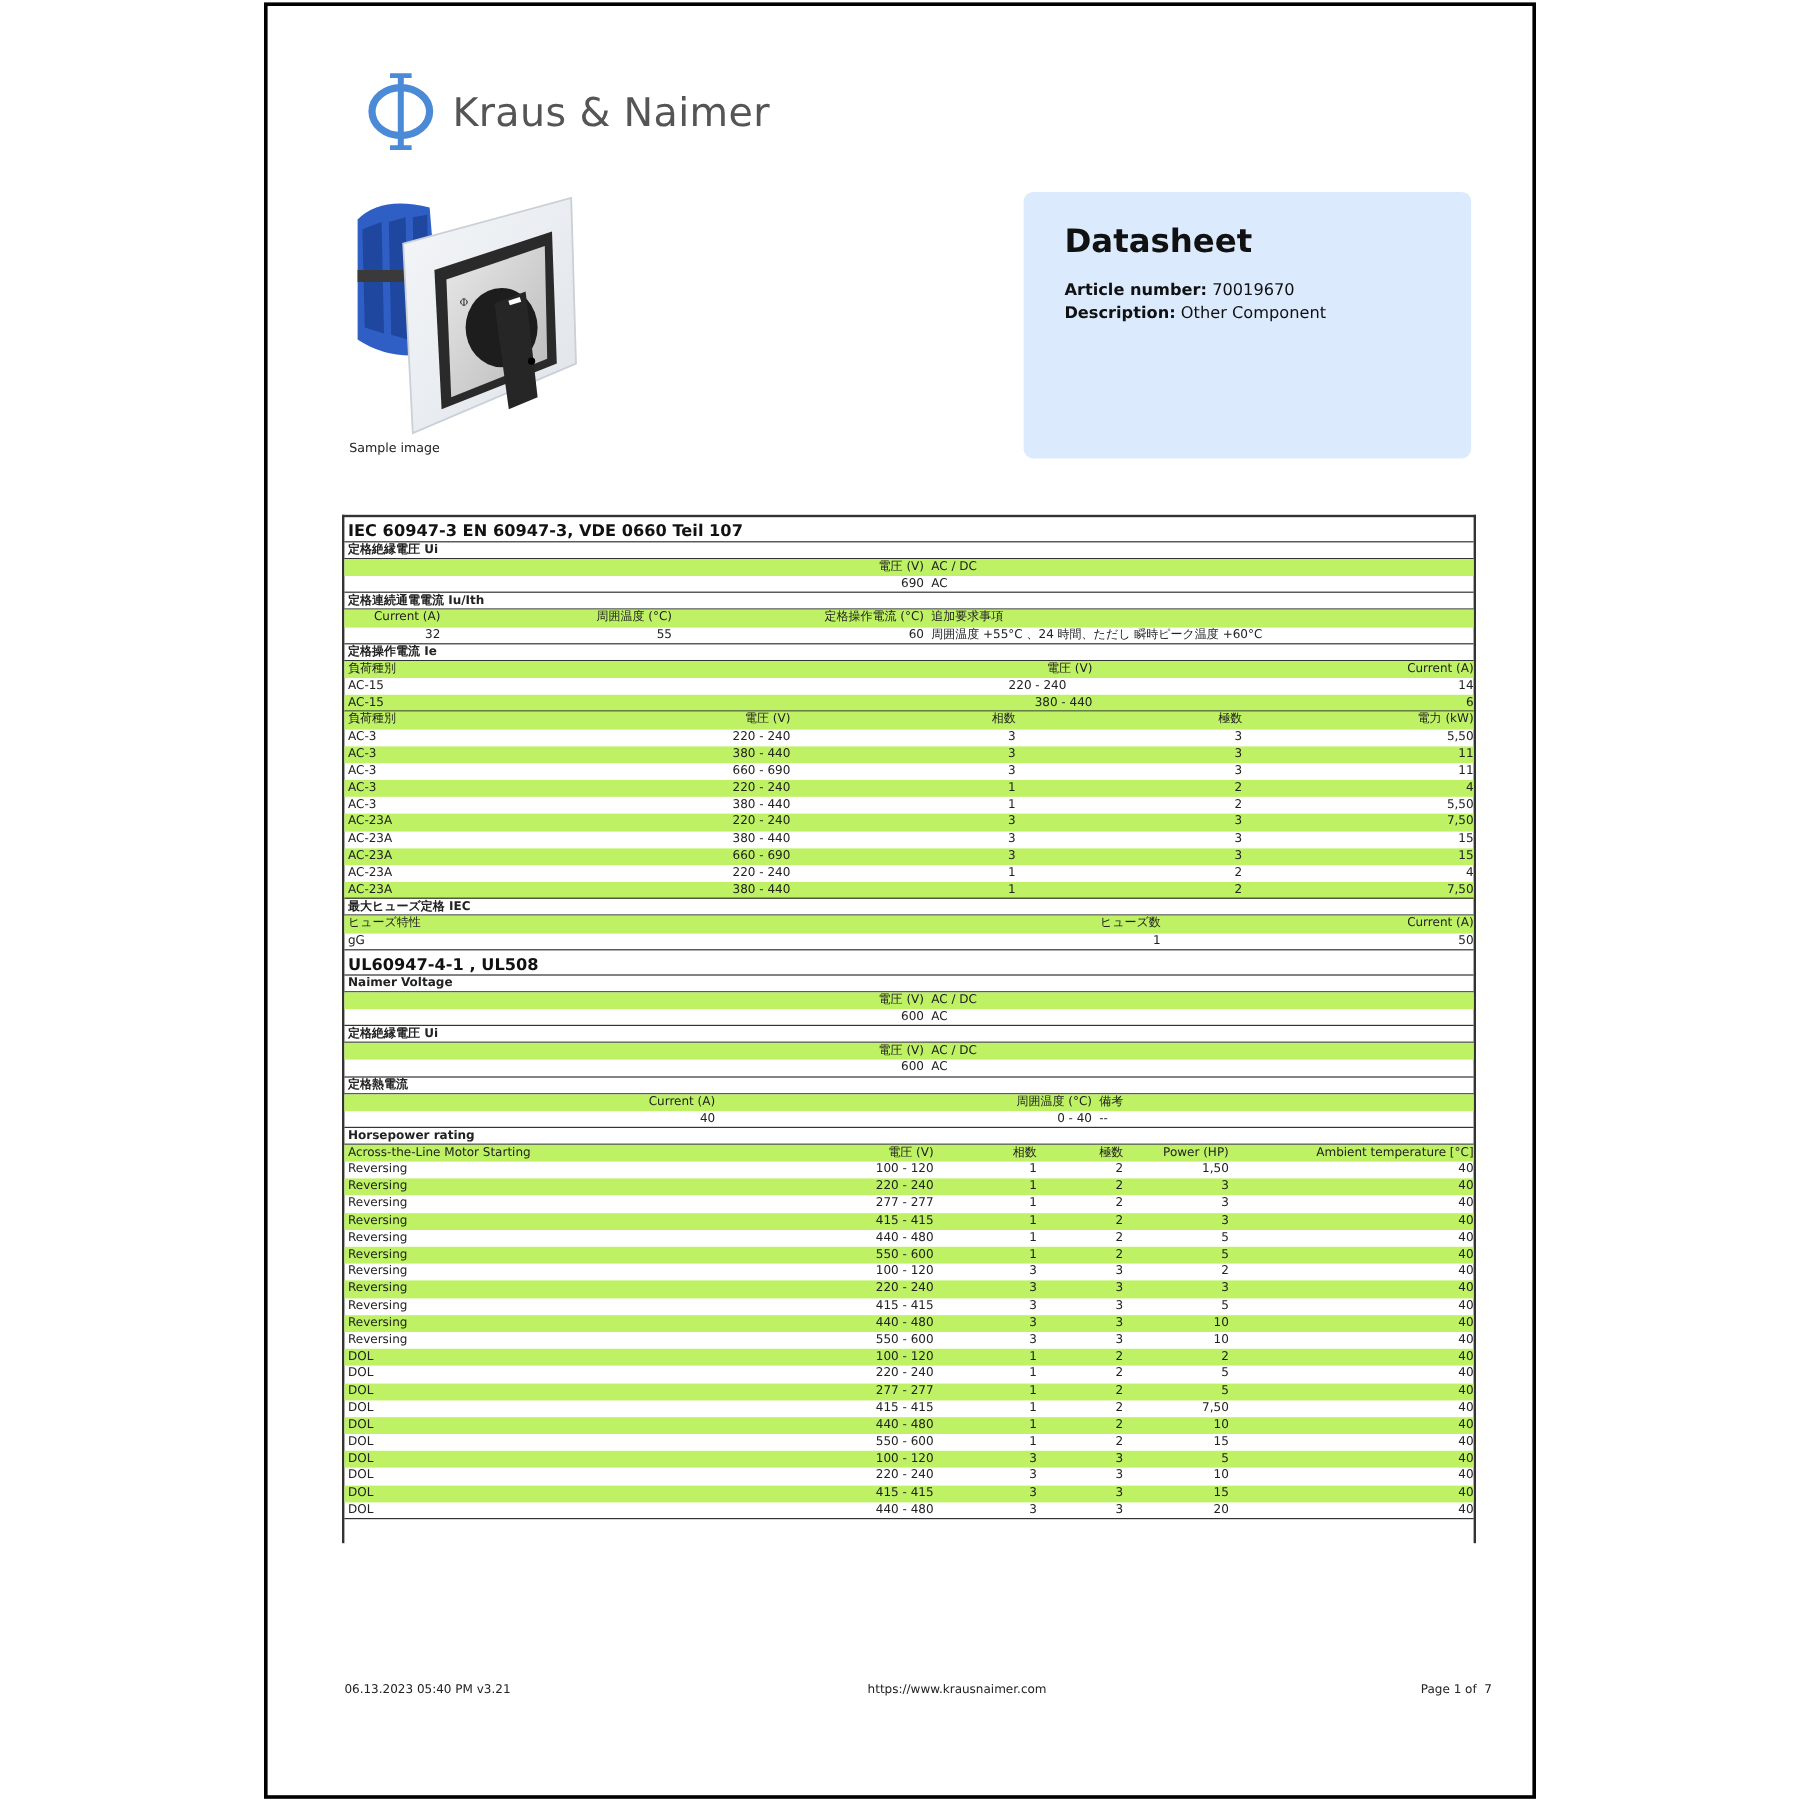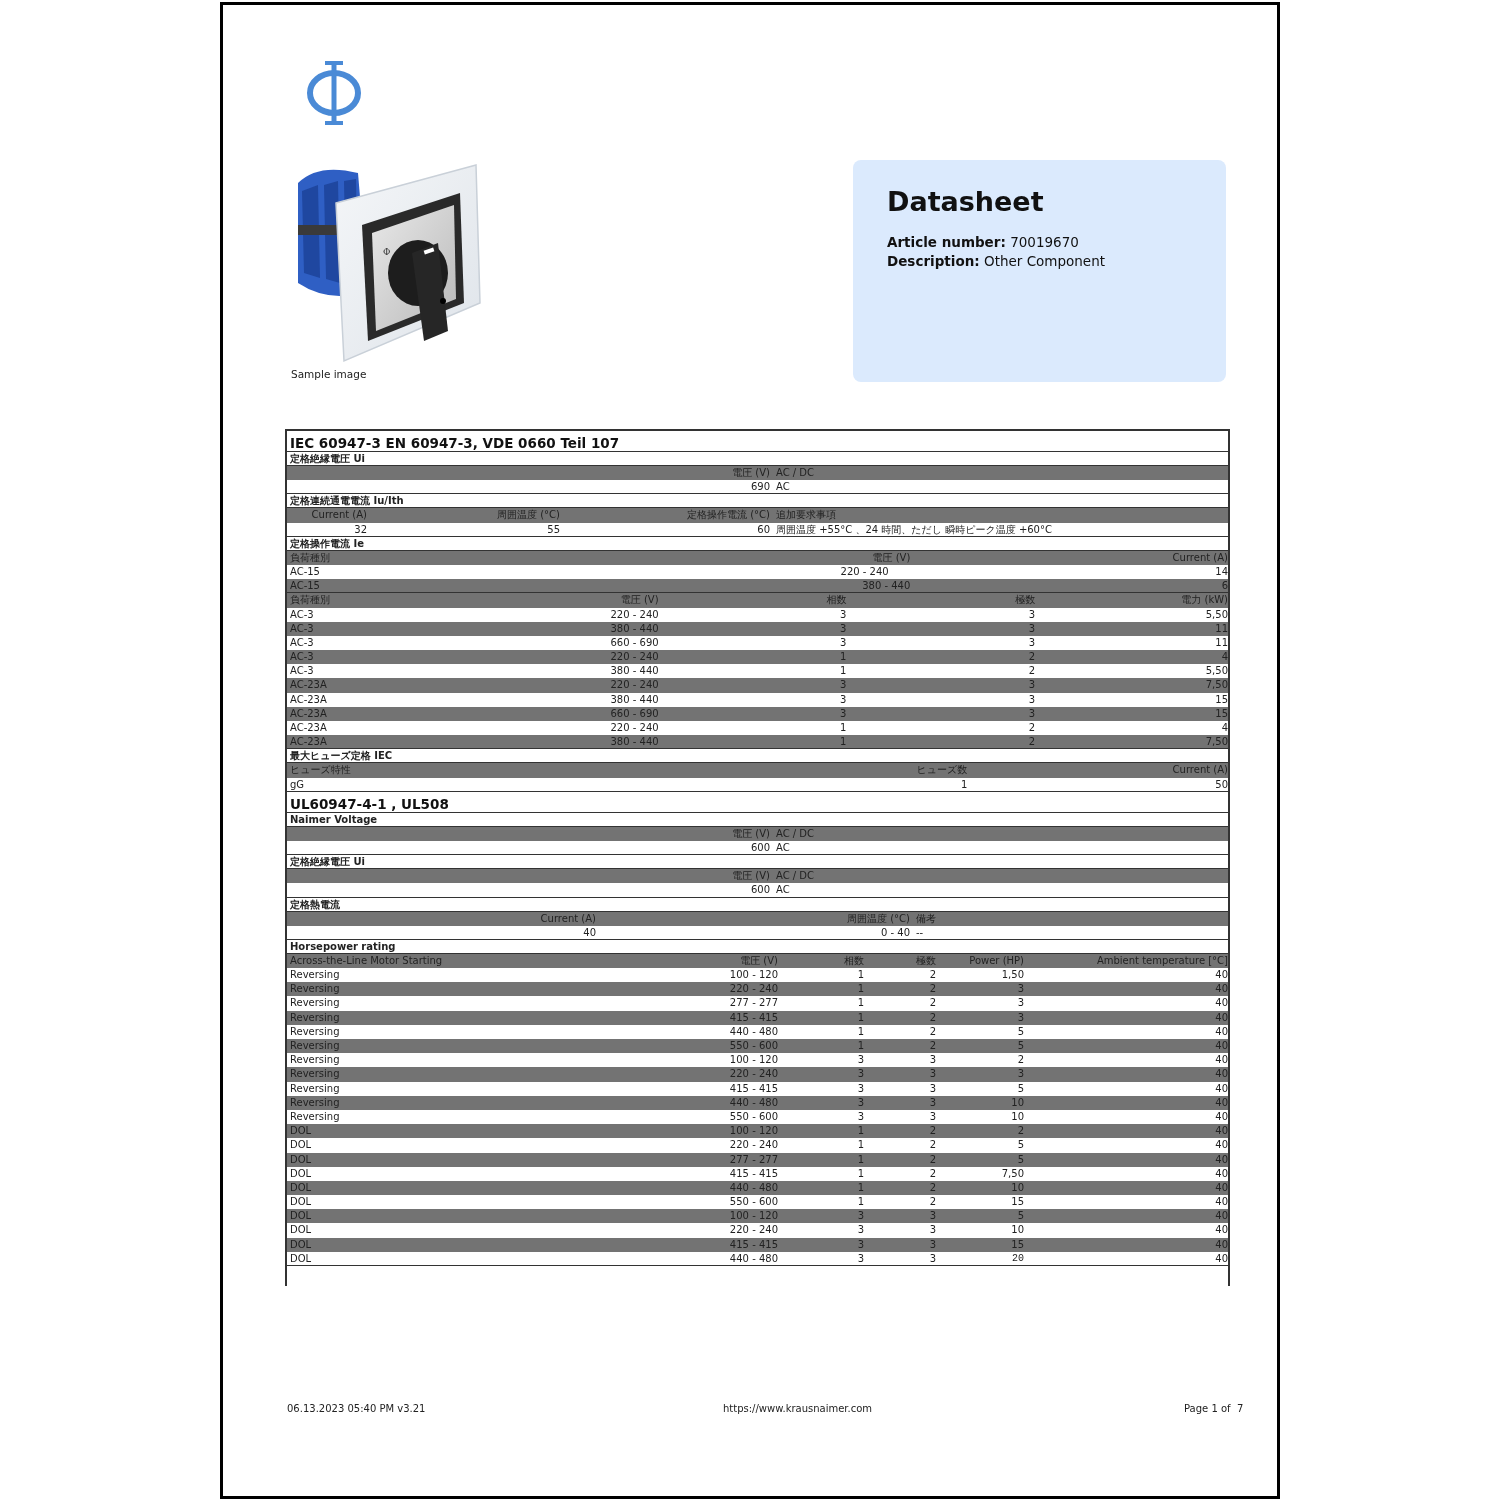--- a/index.html
+++ b/index.html
@@ -29,41 +29,42 @@
 
   
   .specs {
     position: absolute; left: 62px; top: 424px; width: 945px;
     border-left: 2px solid #333; border-right: 2px solid #333; border-top: 2px solid #333;
     font-size: 10px; color: #222;
   }
   .std-title { font-size: 13.5px; font-weight: bold; color: #111; height: 21px; line-height: 24px; padding-left: 3px; border-bottom: 1.5px solid #333; }
   .sec-title { font-weight: bold; font-size: 10px; height: 14px; line-height: 14px; padding-left: 3px; border-bottom: 1.5px solid #333; }
   .row { display: flex; height: 14.2px; line-height: 14px; }
-  .row.gray { background: #737373; }
+  .row.gray { background: #bef264; }
   .row.last { border-bottom: 1.5px solid #333; }
   .c { white-space: nowrap; overflow: visible; }
   .r { text-align: right; }
   .l { text-align: left; }
   .pl { padding-left: 3px; }
   .gap { width: 6px; }
   .spacer-end { height: 20px; }
 </style>
 </head>
 <body>
 
 <div class="page">
 
   <div class="logo">
     <svg viewBox="0 0 58 68">
       <line x1="29" y1="3" x2="29" y2="65" stroke="#4a8ad6" stroke-width="5"></line>
       <line x1="20" y1="4" x2="38" y2="4" stroke="#4a8ad6" stroke-width="4"></line>
       <line x1="20" y1="64" x2="38" y2="64" stroke="#4a8ad6" stroke-width="4"></line>
       <ellipse cx="29" cy="34" rx="24" ry="20" fill="none" stroke="#4a8ad6" stroke-width="6"></ellipse>
     </svg>
+    <span class="logo-text">Kraus &amp; Naimer</span>
   </div>
 
   <svg class="product-img" viewBox="0 0 194 200">
     <defs>
       <linearGradient id="gplate" x1="0" y1="0" x2="1" y2="1">
         <stop offset="0" stop-color="#f4f6f8"></stop>
           <stop offset="1" stop-color="#dfe4ea"></stop>
       </linearGradient>
       <linearGradient id="gface" x1="0" y1="0" x2="1" y2="1">
         <stop offset="0" stop-color="#e8e8e8"></stop>
@@ -452,21 +453,21 @@
           <span class="c r" style="width: 86px;">3</span>
           <span class="c r" style="width: 72px;">3</span>
           <span class="c r" style="width: 88px;">15</span>
           <span class="c r" style="width: 204px;">40</span>
         </div>
         <div class="row last">
           <span class="c l pl" style="width: 300px;">DOL</span>
           <span class="c r" style="width: 191px;">440 - 480</span>
           <span class="c r" style="width: 86px;">3</span>
           <span class="c r" style="width: 72px;">3</span>
-          <span class="c r" style="width: 88px; font-family: Liberation Mono, monospace;">20</span>
+          <span class="c r" style="width: 88px;">20</span>
           <span class="c r" style="width: 204px;">40</span>
         </div>
       </div>
     <div class="spacer-end"></div>
   </div>
 
   <div style="position:absolute;left:64px;top:1398px;font-size:10px;color:#222;">06.13.2023 05:40 PM v3.21</div>
   <div style="position:absolute;left:500px;top:1398px;font-size:10px;color:#222;">https://www.krausnaimer.com</div>
   <div style="position:absolute;left:961px;top:1398px;font-size:10px;color:#222;white-space:pre;">Page 1 of  7</div>
 </div>

